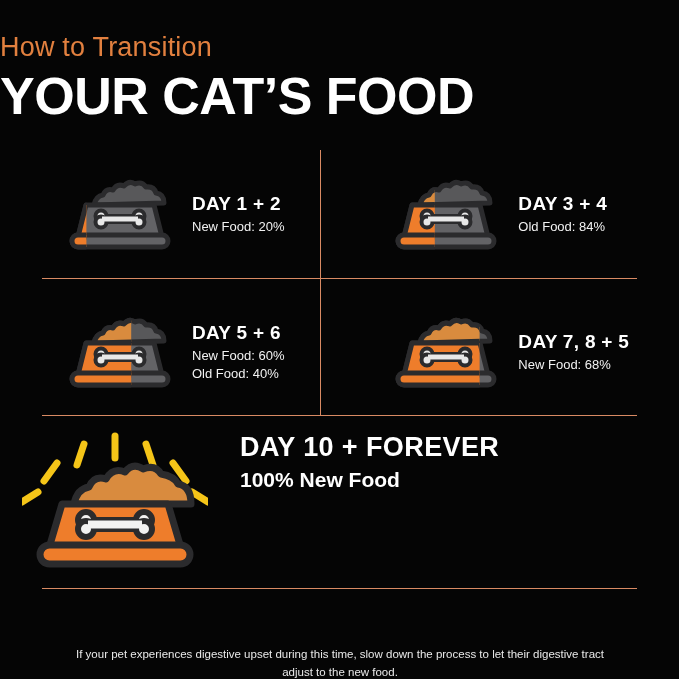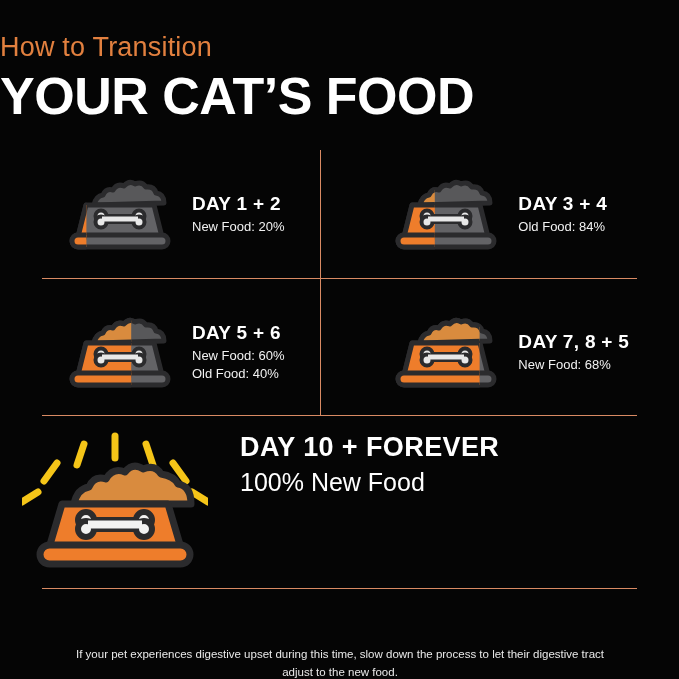--- a/index.html
+++ b/index.html
@@ -73,21 +73,21 @@
   .hero{
     position:absolute;left:0;top:432px;width:679px;height:150px;
     display:flex;align-items:flex-start;
   }
   .hero-bowl{width:230px;flex:0 0 230px;display:flex;align-items:center;justify-content:center;}
   .hero-text{padding-left:10px;}
   .hero-day{
     font-size:27px;font-weight:800;letter-spacing:.4px;color:#fff;line-height:1.15;
   }
   .hero-sub{
-    font-size:25px;font-weight:400;color:#fff;margin-top:5px;line-height:1.15;
+    font-size:21px;font-weight:700;color:#fff;margin-top:5px;line-height:1.15;
   }
 
   
   .footer{
     position:absolute;left:60px;top:634px;width:560px;
     text-align:center;
     font-size:11.5px;
     line-height:1.55;
     color:#e9e9e9;
     margin-top:12px;

